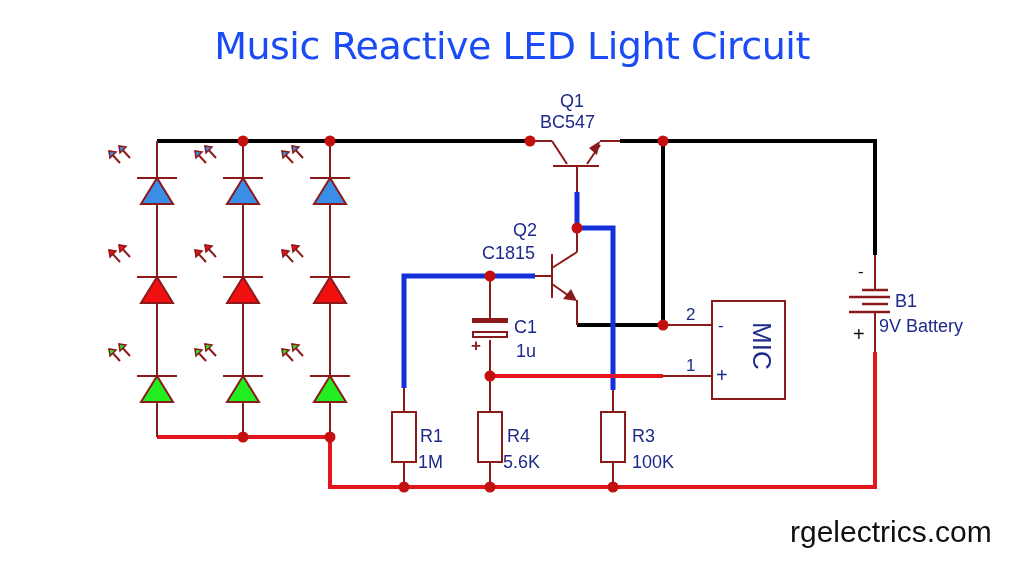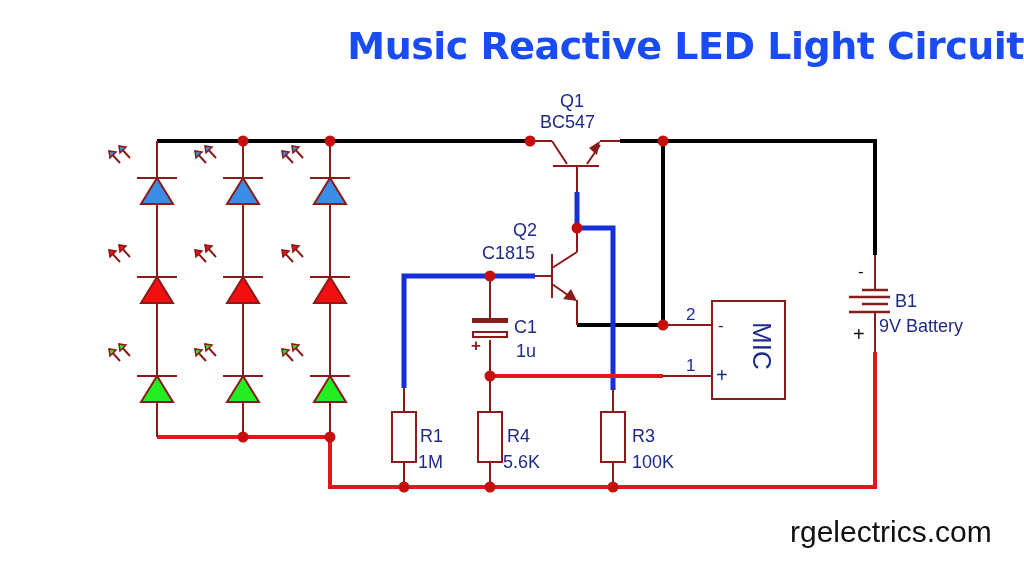--- a/index.html
+++ b/index.html
@@ -1,17 +1,17 @@
 <!DOCTYPE html>
 <html><head>
 <meta charset="utf-8">
 <style>
   html, body { margin: 0; padding: 0; background: #ffffff; }
   body { width: 1024px; height: 576px; position: relative; overflow: hidden; font-family: "DejaVu Sans", sans-serif; }
-  #title { position: absolute; left: 0; top: 24px; width: 1024px; text-align: right; font-family: "DejaVu Sans", sans-serif; font-size: 38px; font-weight: bold; color: #1a4cf5; letter-spacing: -0.5px; }
+  #title { position: absolute; left: 0; top: 24px; width: 1024px; text-align: center; font-family: "DejaVu Sans", sans-serif; font-size: 38px; font-weight: normal; color: #1a4cf5; letter-spacing: -0.5px; }
   #watermark { position: absolute; left: 790px; top: 515px; font-family: "Liberation Sans", sans-serif; font-size: 30px; color: #111; text-align: right; }
   svg { position: absolute; left: 0; top: 0; }
   .lbl { font-family: "Liberation Sans", sans-serif; fill: #1e2a8a; font-size: 18px; }
   .pin { font-family: "Liberation Sans", sans-serif; fill: #1e2a8a; font-size: 17px; }
 </style>
 </head>
 <body>
 
 <div id="title">Music Reactive LED Light Circuit</div>
 

